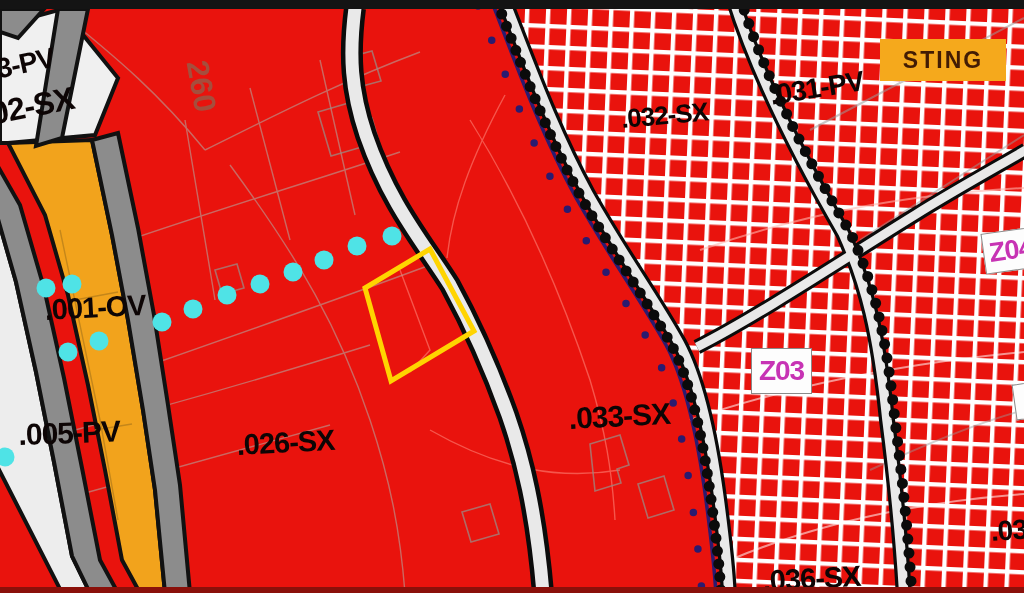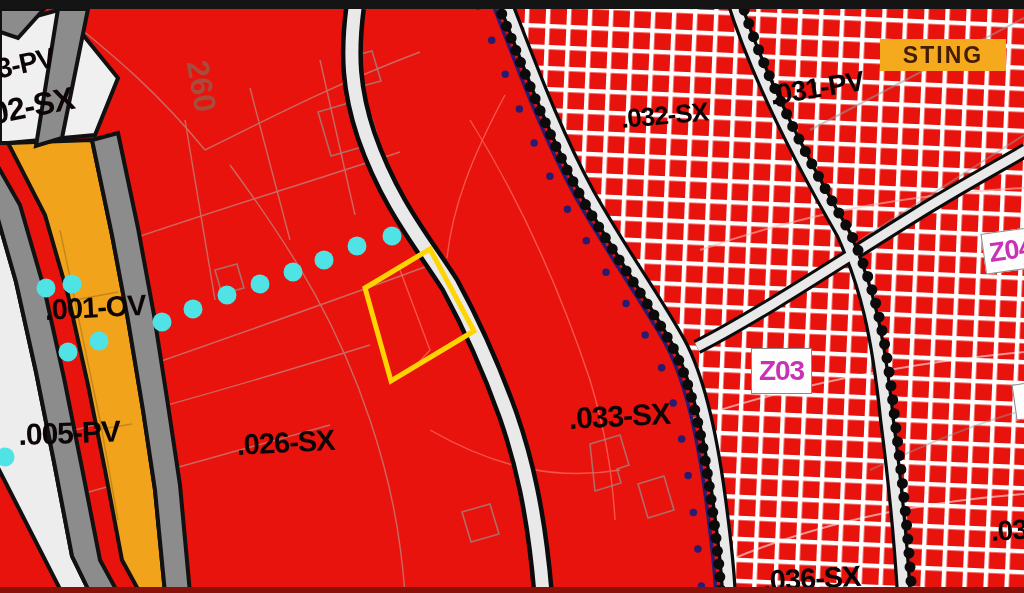--- a/index.html
+++ b/index.html
@@ -22,21 +22,21 @@
   .lbl-sx03x{left:990px;top:518px;font-size:28px;transform:rotate(-4deg);}
   .lbl-260{left:212px;top:58px;font-size:31px;color:rgba(148,94,74,.8);
            transform:rotate(80deg);letter-spacing:0;}
   .badge{position:absolute;z-index:4;background:#fdfdfd;border:1px solid #8a8a8a;
          display:flex;align-items:center;justify-content:center;font-weight:bold;
          color:var(--badge-magenta);letter-spacing:-1px;}
   .badge-z03{left:751px;top:322px;width:59px;height:44px;font-size:28px;margin-top:26px;}
   .badge-z04{left:983px;top:229px;width:62px;height:39px;font-size:27px;
              transform:rotate(-8deg);justify-content:flex-start;padding-left:5px;}
   .badge-stub{left:1014px;top:383px;width:22px;height:34px;transform:rotate(-8deg);}
-  .sting{position:absolute;left:880px;top:39px;width:126px;height:32px;z-index:6;
+  .sting{position:absolute;left:880px;top:39px;width:126px;height:42px;z-index:6;
          background:var(--sting-bg);color:var(--sting-text);font-weight:bold;font-size:23px;
          letter-spacing:2px;display:flex;align-items:center;justify-content:center;}
   .avizo{position:absolute;left:28px;top:12px;z-index:6;color:var(--watermark-red);
          font-weight:bold;letter-spacing:-2px;text-shadow:2px 2px 0 rgba(60,5,2,.35);}
   .avizo .brand{font-size:47px;font-style:normal;}
   .avizo .tld{font-size:24px;letter-spacing:0;}
 </style>
 </head>
 <body>
 

